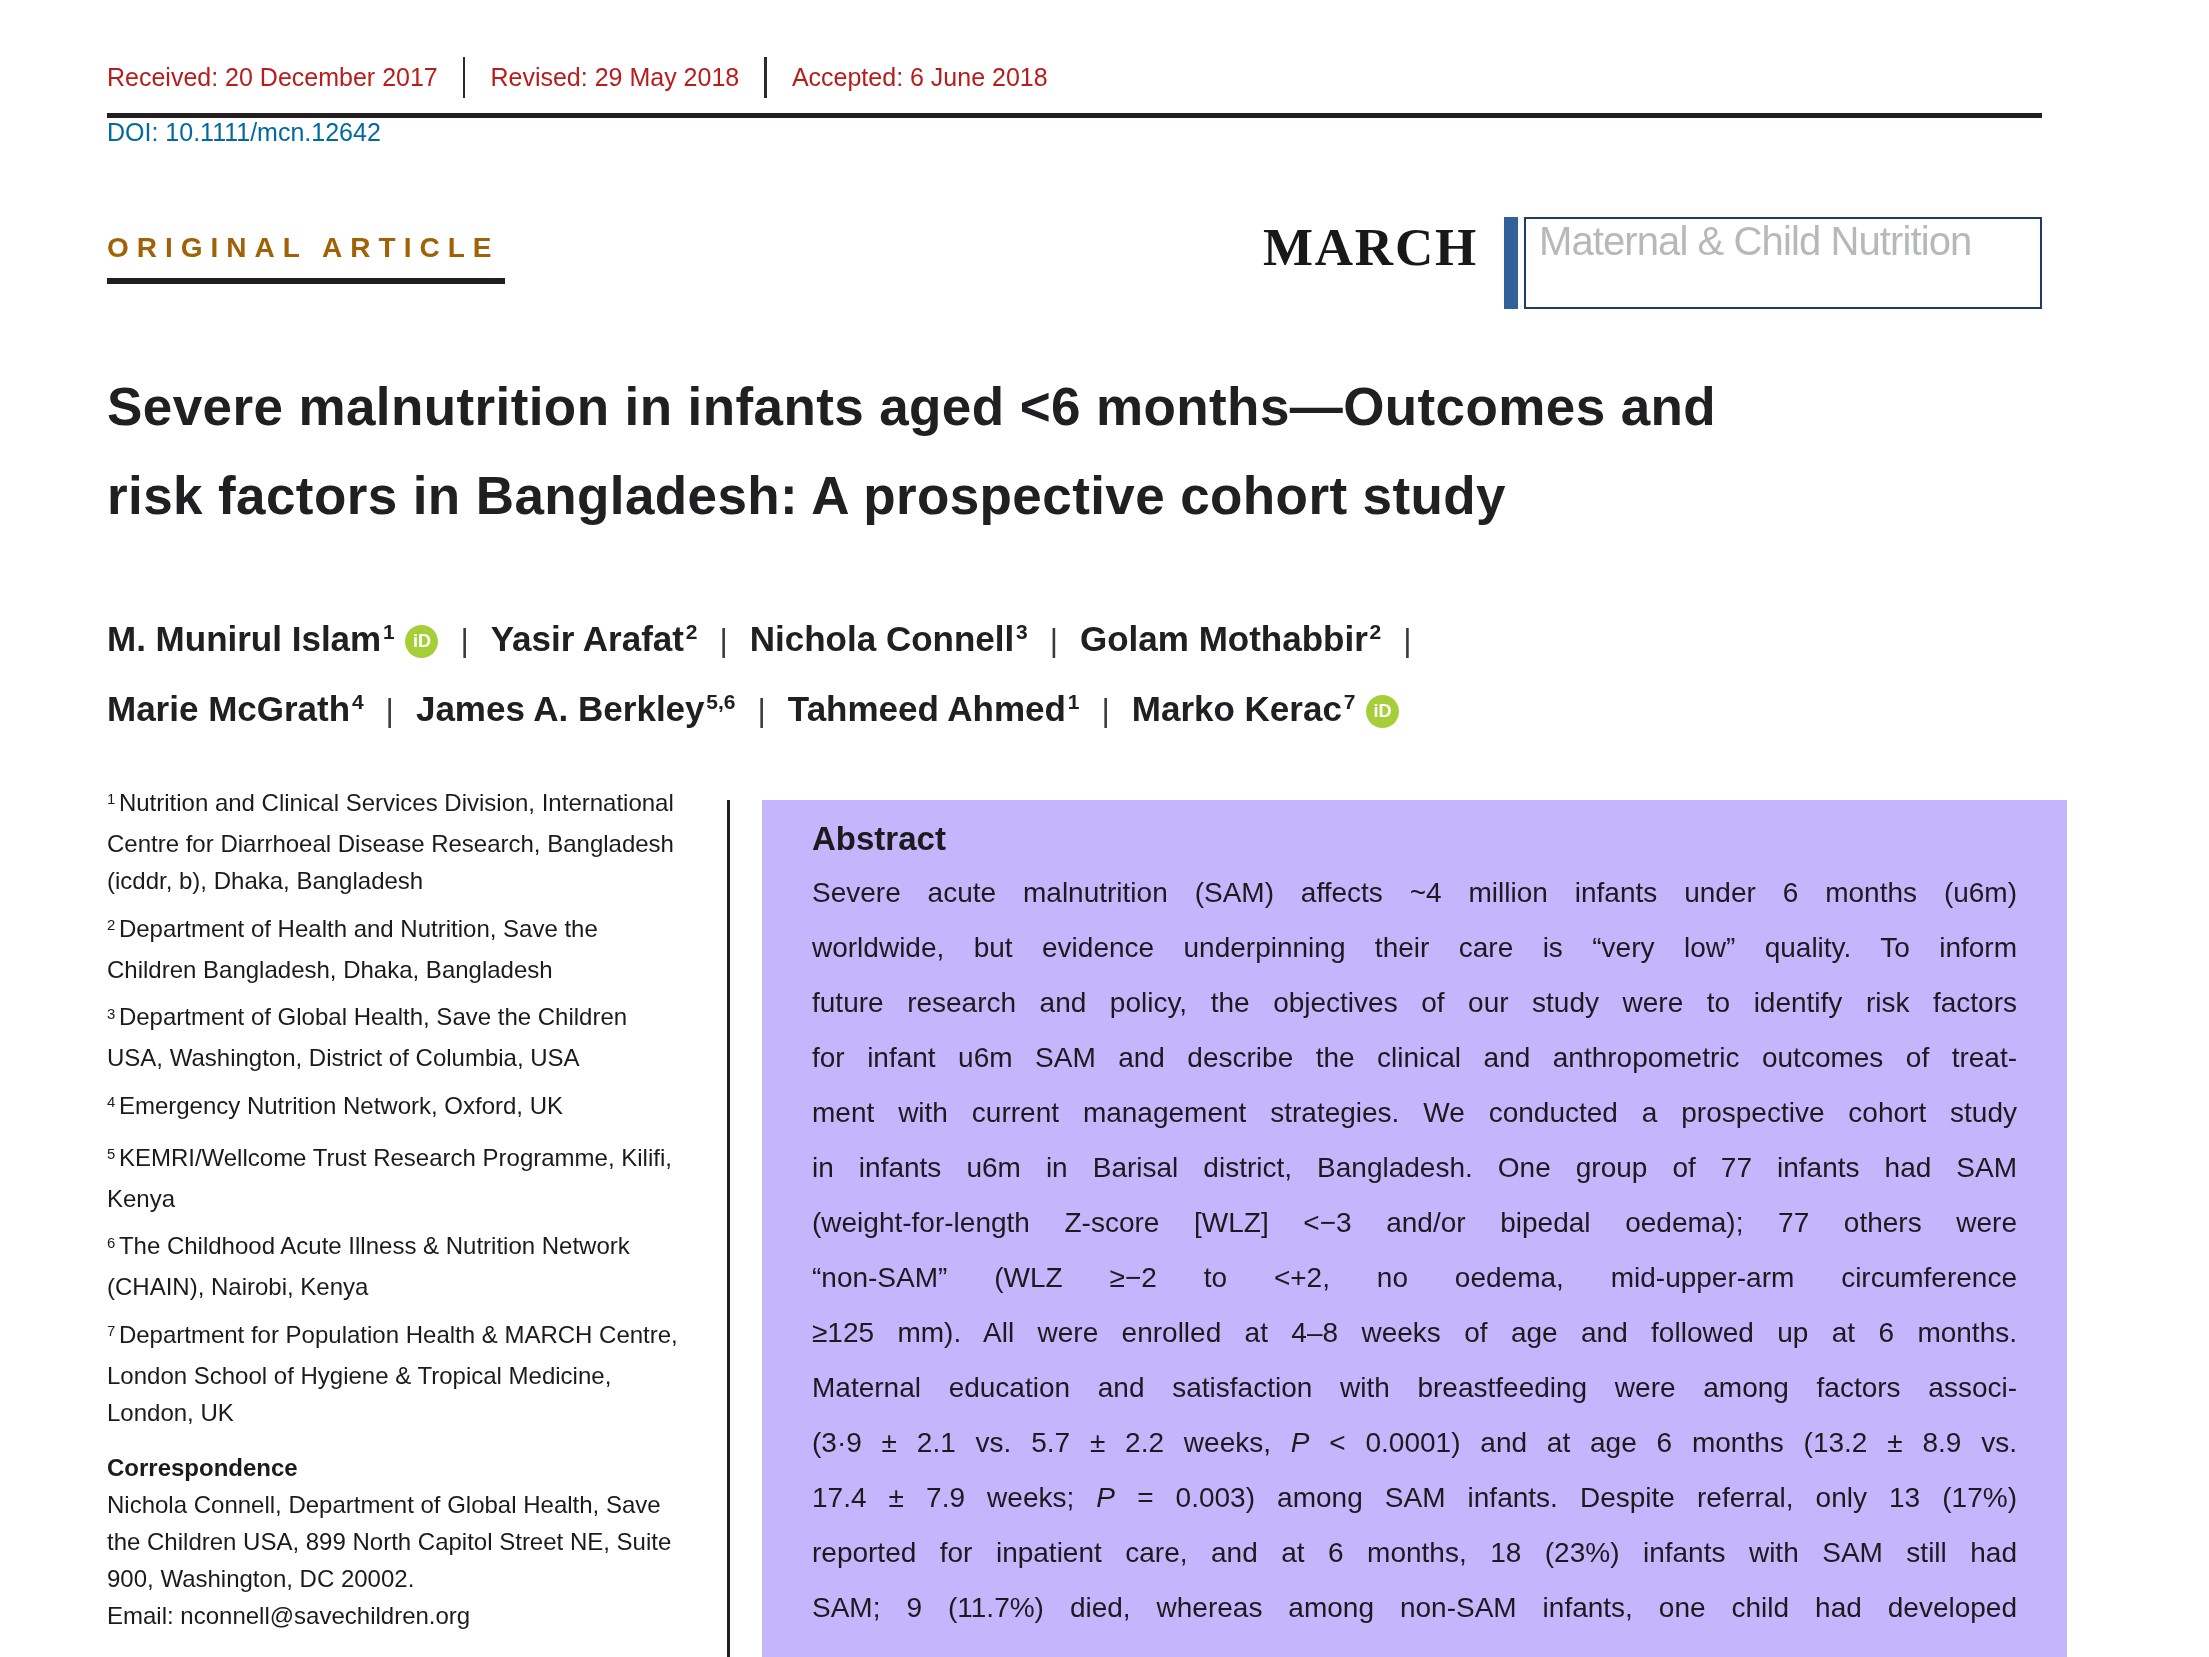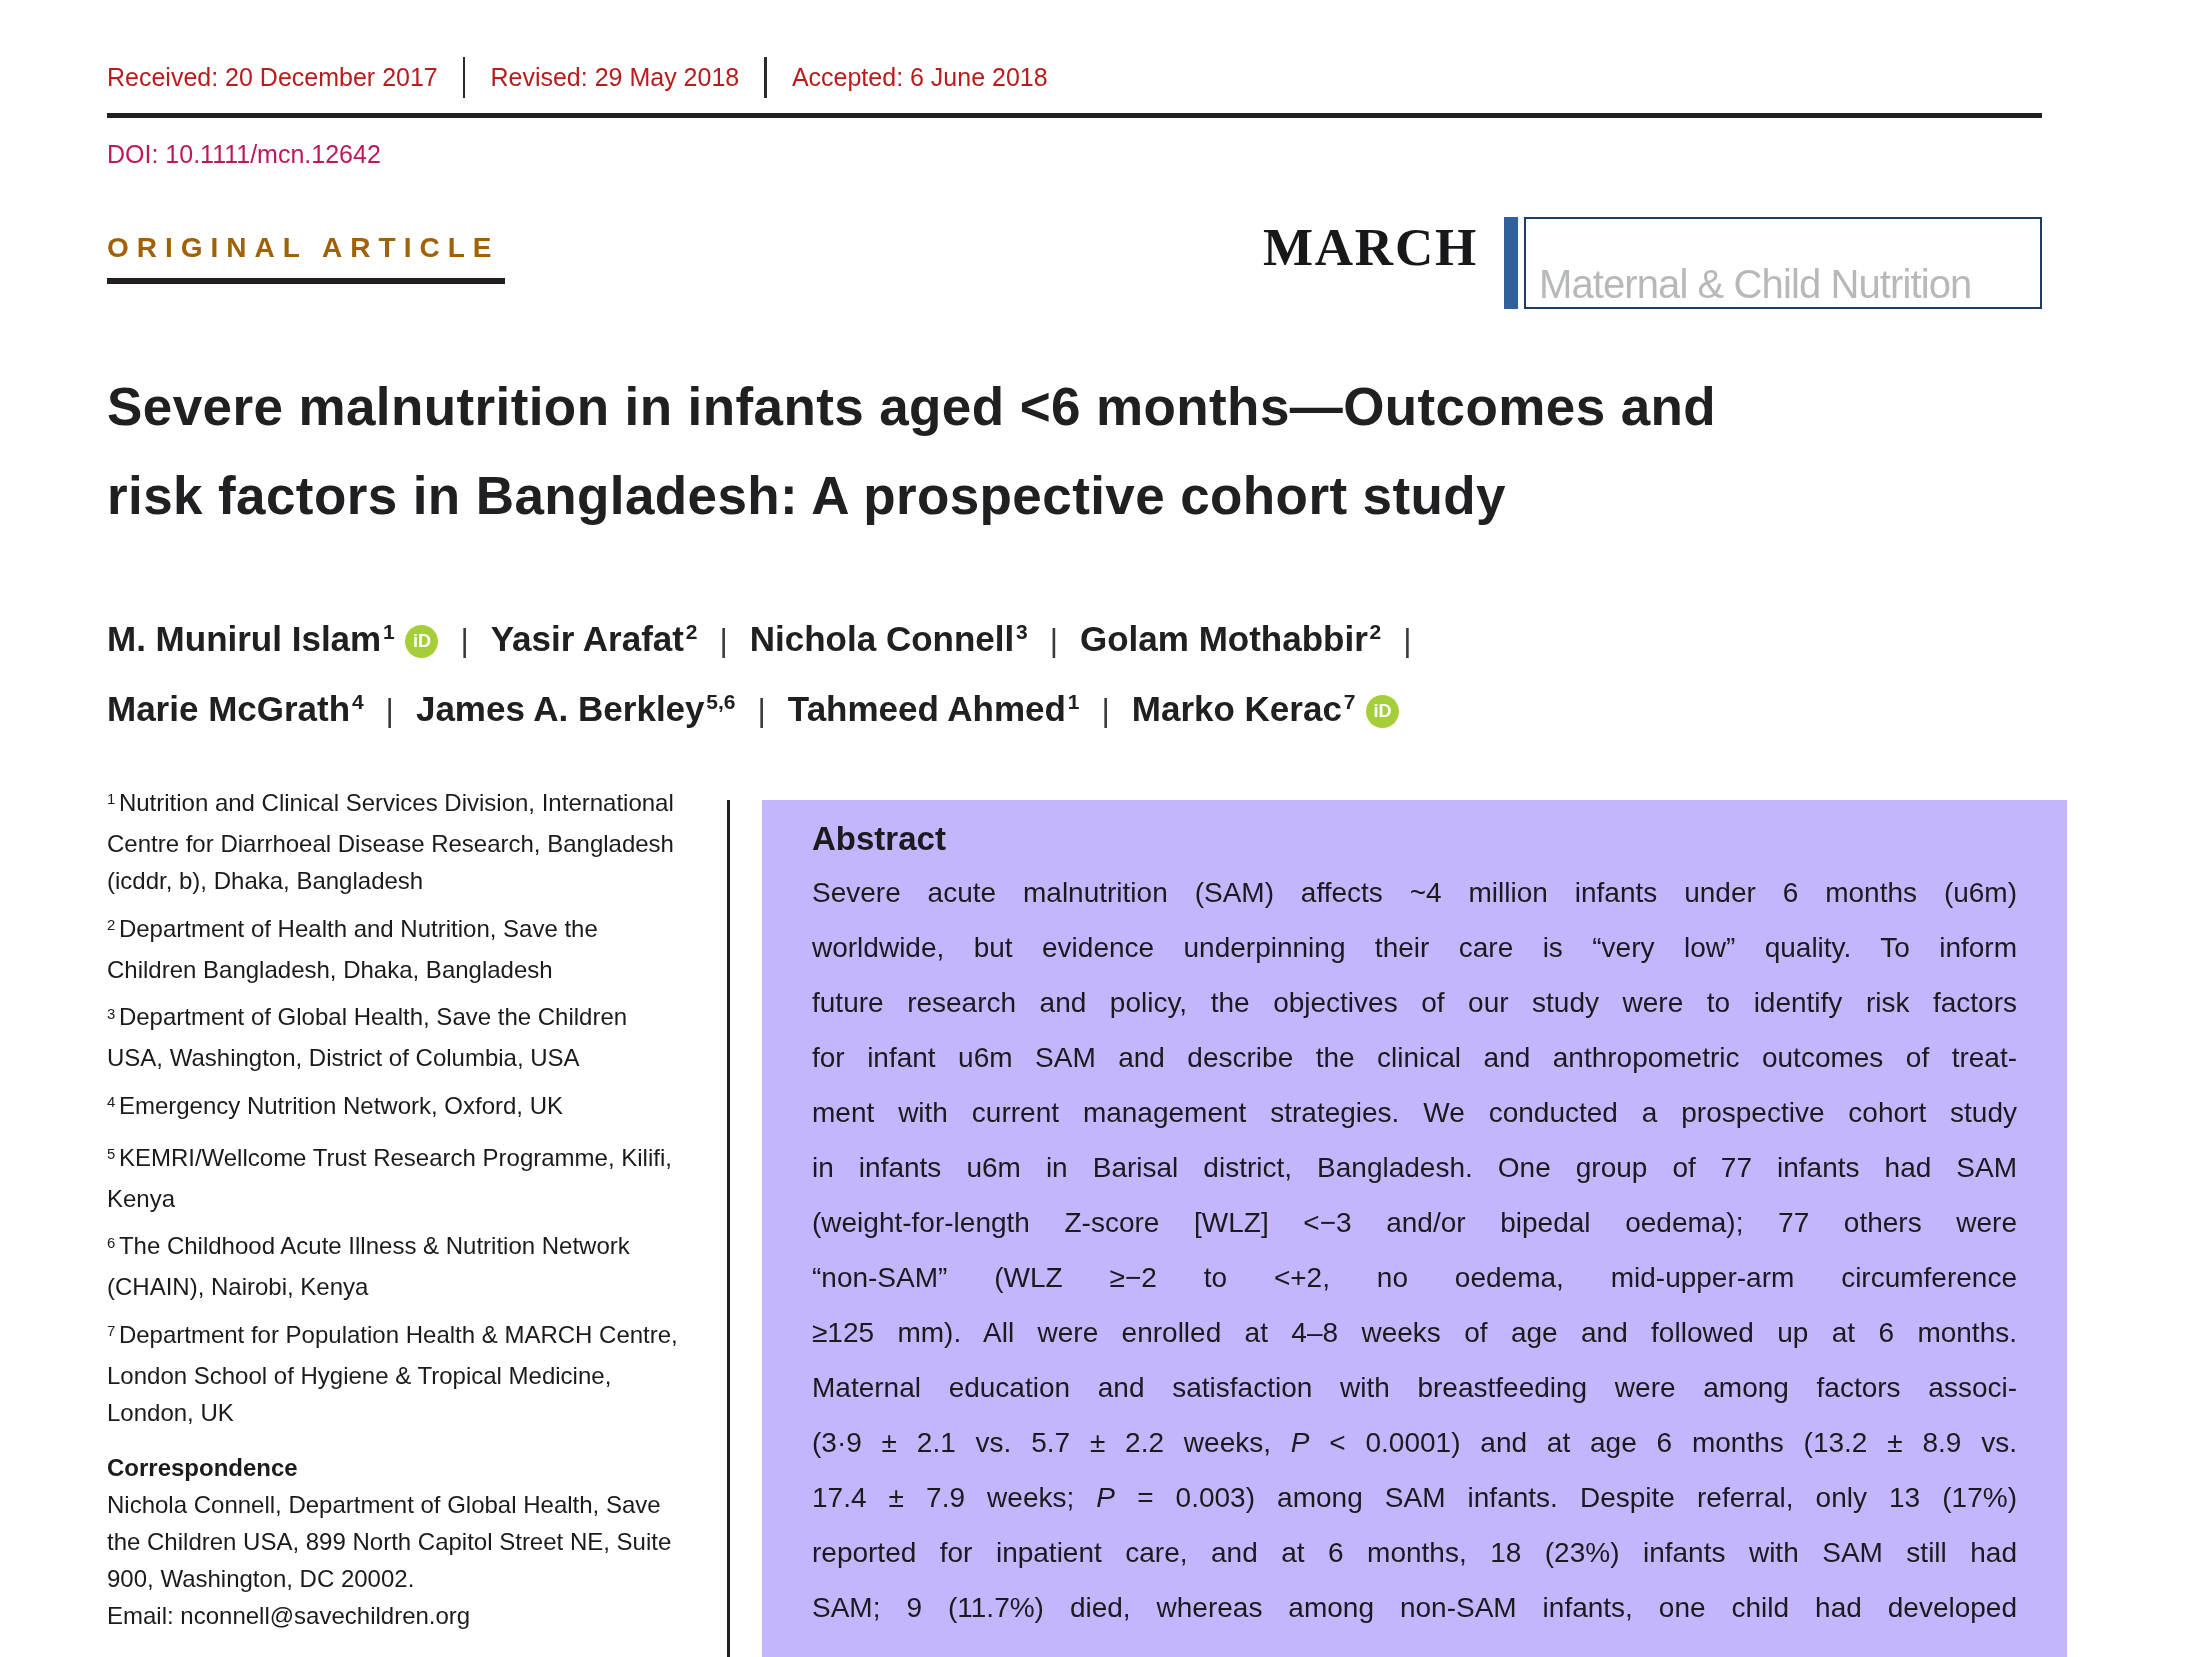--- a/index.html
+++ b/index.html
@@ -6,35 +6,35 @@
   body{
     width:2210px;height:1657px;overflow:hidden;position:relative;
     background:#ffffff;color:#1d1d1f;
     font-family:"Liberation Sans","DejaVu Sans",sans-serif;
   }
   
   .meta-row{position:absolute;left:107px;top:57px;display:flex;align-items:center;font-size:25px;color:#b91c1c;}
   .meta-item{white-space:nowrap;}
   .meta-sep{width:2.7px;height:41px;background:#2b2b2d;margin:0 25px;}
   .top-rule{position:absolute;left:107px;top:113px;width:1935px;height:4.5px;background:#231f20;}
-  .doi{position:absolute;left:107px;top:140px;font-size:25px;color:#be185d;}
+  .doi{position:absolute;left:107px;top:118px;font-size:25px;color:#0369a1;}
 
   
   .article-type{
     position:absolute;left:107px;top:232px;font-size:28px;font-weight:700;letter-spacing:8px;
     color:#a16207;padding:0 5.3px 14.3px 0;border-bottom:6.2px solid #231f20;white-space:nowrap;
   }
   .publisher{
     position:absolute;right:732px;top:217px;font-family:"Liberation Serif","DejaVu Serif",serif;
     font-weight:700;font-size:53px;letter-spacing:1.8px;color:#18181a;white-space:nowrap;
   }
   .banner{position:absolute;left:1504px;top:217px;width:538px;height:92px;display:flex;}
   .banner-bar{width:14.3px;background:#31619b;}
   .banner-gap{width:5.3px;background:#ffffff;}
-  .banner-box{flex:1;border:2.7px solid #1d3c66;background:#ffffff;display:flex;align-items:flex-end;padding-left:13.4px;overflow:hidden;box-sizing:border-box;}
+  .banner-box{flex:1;border:2.7px solid #1d3c66;background:#ffffff;display:flex;align-items:flex-start;padding-left:13.4px;overflow:hidden;box-sizing:border-box;}
   .banner-journal{font-size:40px;color:#b6b8ba;letter-spacing:-0.9px;white-space:nowrap;}
 
   
   .title{position:absolute;left:107px;top:362px;width:1969px;font-size:53px;line-height:89px;font-weight:700;color:#202022;letter-spacing:0.4px;}
   .authors{position:absolute;left:107px;top:604px;width:1996px;font-size:35px;font-weight:700;color:#202022;}
   .author-line{height:70px;line-height:70px;white-space:nowrap;}
   .author-sup{font-size:60%;position:relative;top:-0.55em;margin-left:1.8px;}
   .author-pipe{font-weight:400;color:#3a3a3c;margin:0 22px;font-size:32px;}
   .orcid{
     display:inline-block;width:33px;height:33px;border-radius:50%;background:#a6ce39;color:#ffffff;

